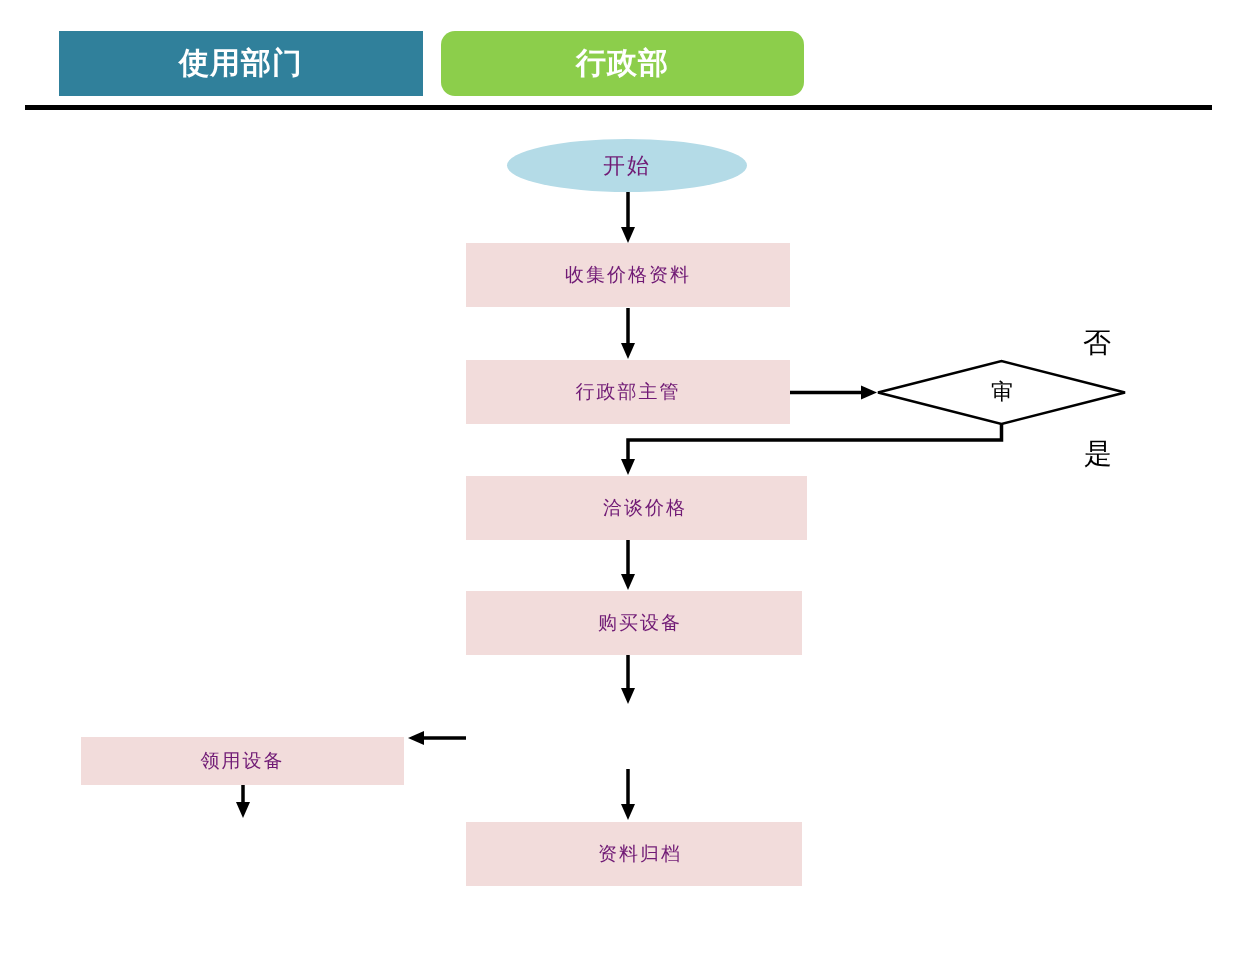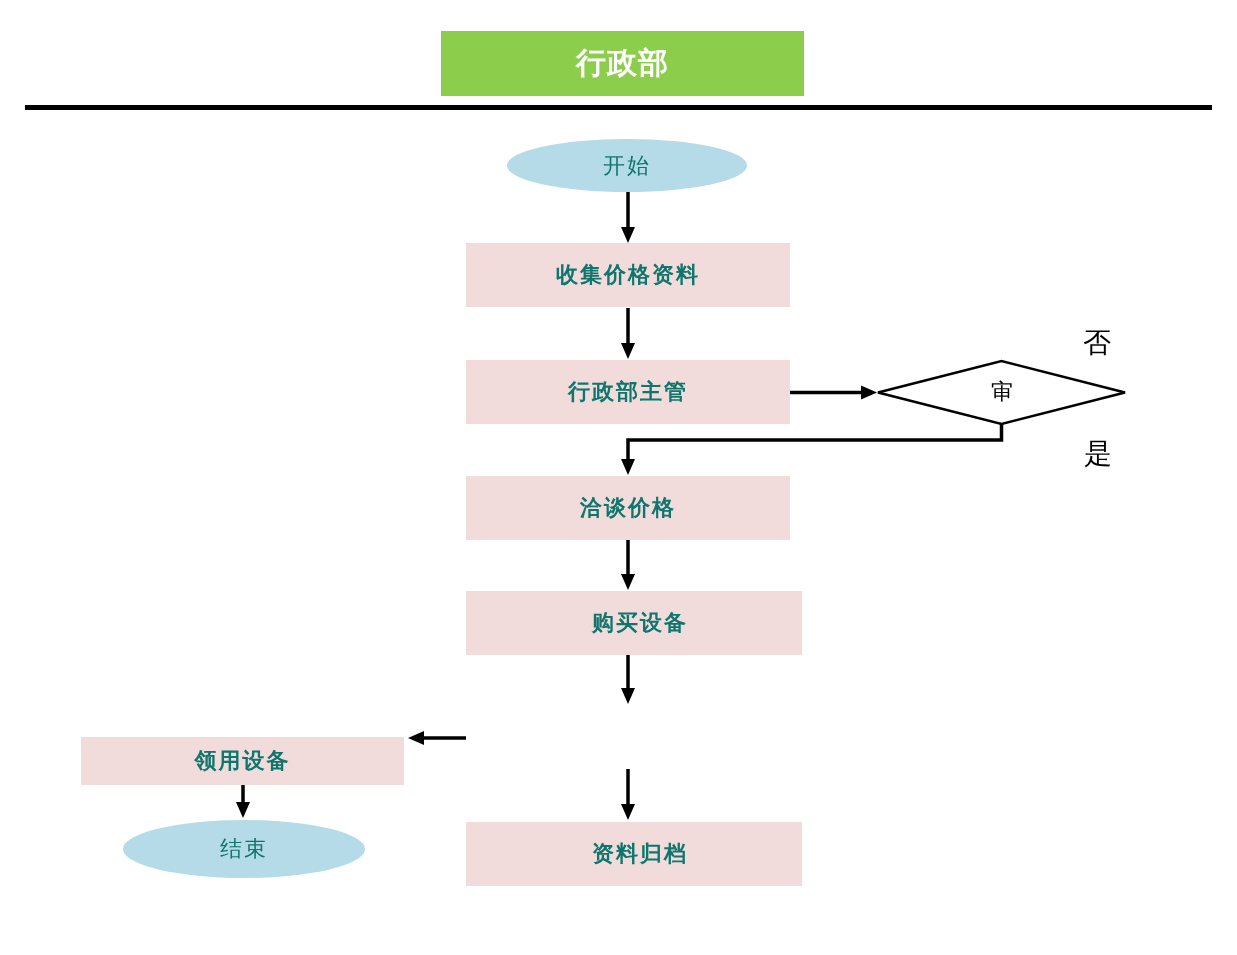--- a/index.html
+++ b/index.html
@@ -18,40 +18,39 @@
     display: flex;
     align-items: center;
     justify-content: center;
     color: #ffffff;
     font-family: "Liberation Sans", "DejaVu Sans", sans-serif;
     font-weight: bold;
     font-size: 30px;
     letter-spacing: 1px;
   }
   #hdr-1 { left: 59px;  width: 364px; }
-  #hdr-2 { left: 441px; width: 363px; }
+  #hdr-2 { left: 441px; width: 363px; border-radius: 14px; }
   #hdr-3 { left: 819px; width: 363px; }
   #separator {
     position: absolute;
     left: 25px; top: 105px;
     width: 1187px; height: 5px;
     background: #000000;
   }
   .node {
     position: absolute;
     display: flex;
     align-items: center;
     justify-content: center;
-    color: #0f766e;
+    color: #701a75;
     letter-spacing: 2px;
   }
   .process {
     width: 324px; height: 64px;
-    font-size: 22px;
-    font-weight: bold;
+    font-size: 19px;
   }
   .terminator {
     border-radius: 50%;
     font-size: 22px;
   }
   .center-col { left: 466px; }
   #node-collect   { top: 243px; }
   #node-report    { top: 360px; }
   #node-negotiate { top: 476px; }
   #node-purchase  { top: 591px; padding-left: 12px; }
@@ -81,20 +80,21 @@
     position: absolute;
     left: 0; top: 0;
     width: 1237px; height: 955px;
   }
 </style>
 </head>
 <body>
 
 <div id="page">
 
+  <div class="hdr" id="hdr-1" style="background-color: rgb(48, 128, 155);">使用部门</div>
   <div class="hdr" id="hdr-2" style="background-color: rgb(140, 206, 75);">行政部</div>
 
   <div id="separator" style="background-color: rgb(0, 0, 0);"></div>
 
   <svg id="connector-layer" viewBox="0 0 1237 955" xmlns="http://www.w3.org/2000/svg">
     <g stroke="#000000" stroke-width="3.5" fill="none">
 
       <line x1="628" y1="192" x2="628" y2="229"></line>
 
       <line x1="628" y1="308" x2="628" y2="345"></line>
@@ -125,25 +125,24 @@
       <polygon points="236,802 250,802 243,818"></polygon>
     </g>
 
     <polygon points="878,392.5 1001.5,361 1125,392.5 1001.5,424" stroke="#000000" stroke-width="2.5" fill="#FFFFFF"></polygon>
   </svg>
 
   <div class="node terminator" id="node-start" style="background-color: rgb(180, 219, 231);">开始</div>
 
   <div class="node process center-col" id="node-collect" style="background-color: rgb(242, 220, 219);">收集价格资料</div>
   <div class="node process center-col" id="node-report" style="background-color: rgb(242, 220, 219);">行政部主管</div>
-  <div class="node process center-col" id="node-negotiate" style="background-color: rgb(242, 220, 219);">洽谈价格</div>
+  <div class="node process center-col" id="node-negotiate" style="background-color: rgb(242, 220, 219); padding-left: 17px;">洽谈价格</div>
   <div class="node process center-col" id="node-purchase" style="background-color: rgb(242, 220, 219);">购买设备</div>
   <div class="node process center-col" id="node-archive" style="background-color: rgb(242, 220, 219);">资料归档</div>
 
   <div class="node process" id="node-issue" style="background-color: rgb(242, 220, 219);">领用设备</div>
 
-  <div class="node terminator" id="node-end" style="background-color: rgb(180, 219, 231);">结束</div>
 
   <div id="decision-label">审</div>
   <div class="branch-label" id="label-no">否</div>
   <div class="branch-label" id="label-yes">是</div>
 
 </div>
 
 </body></html>

